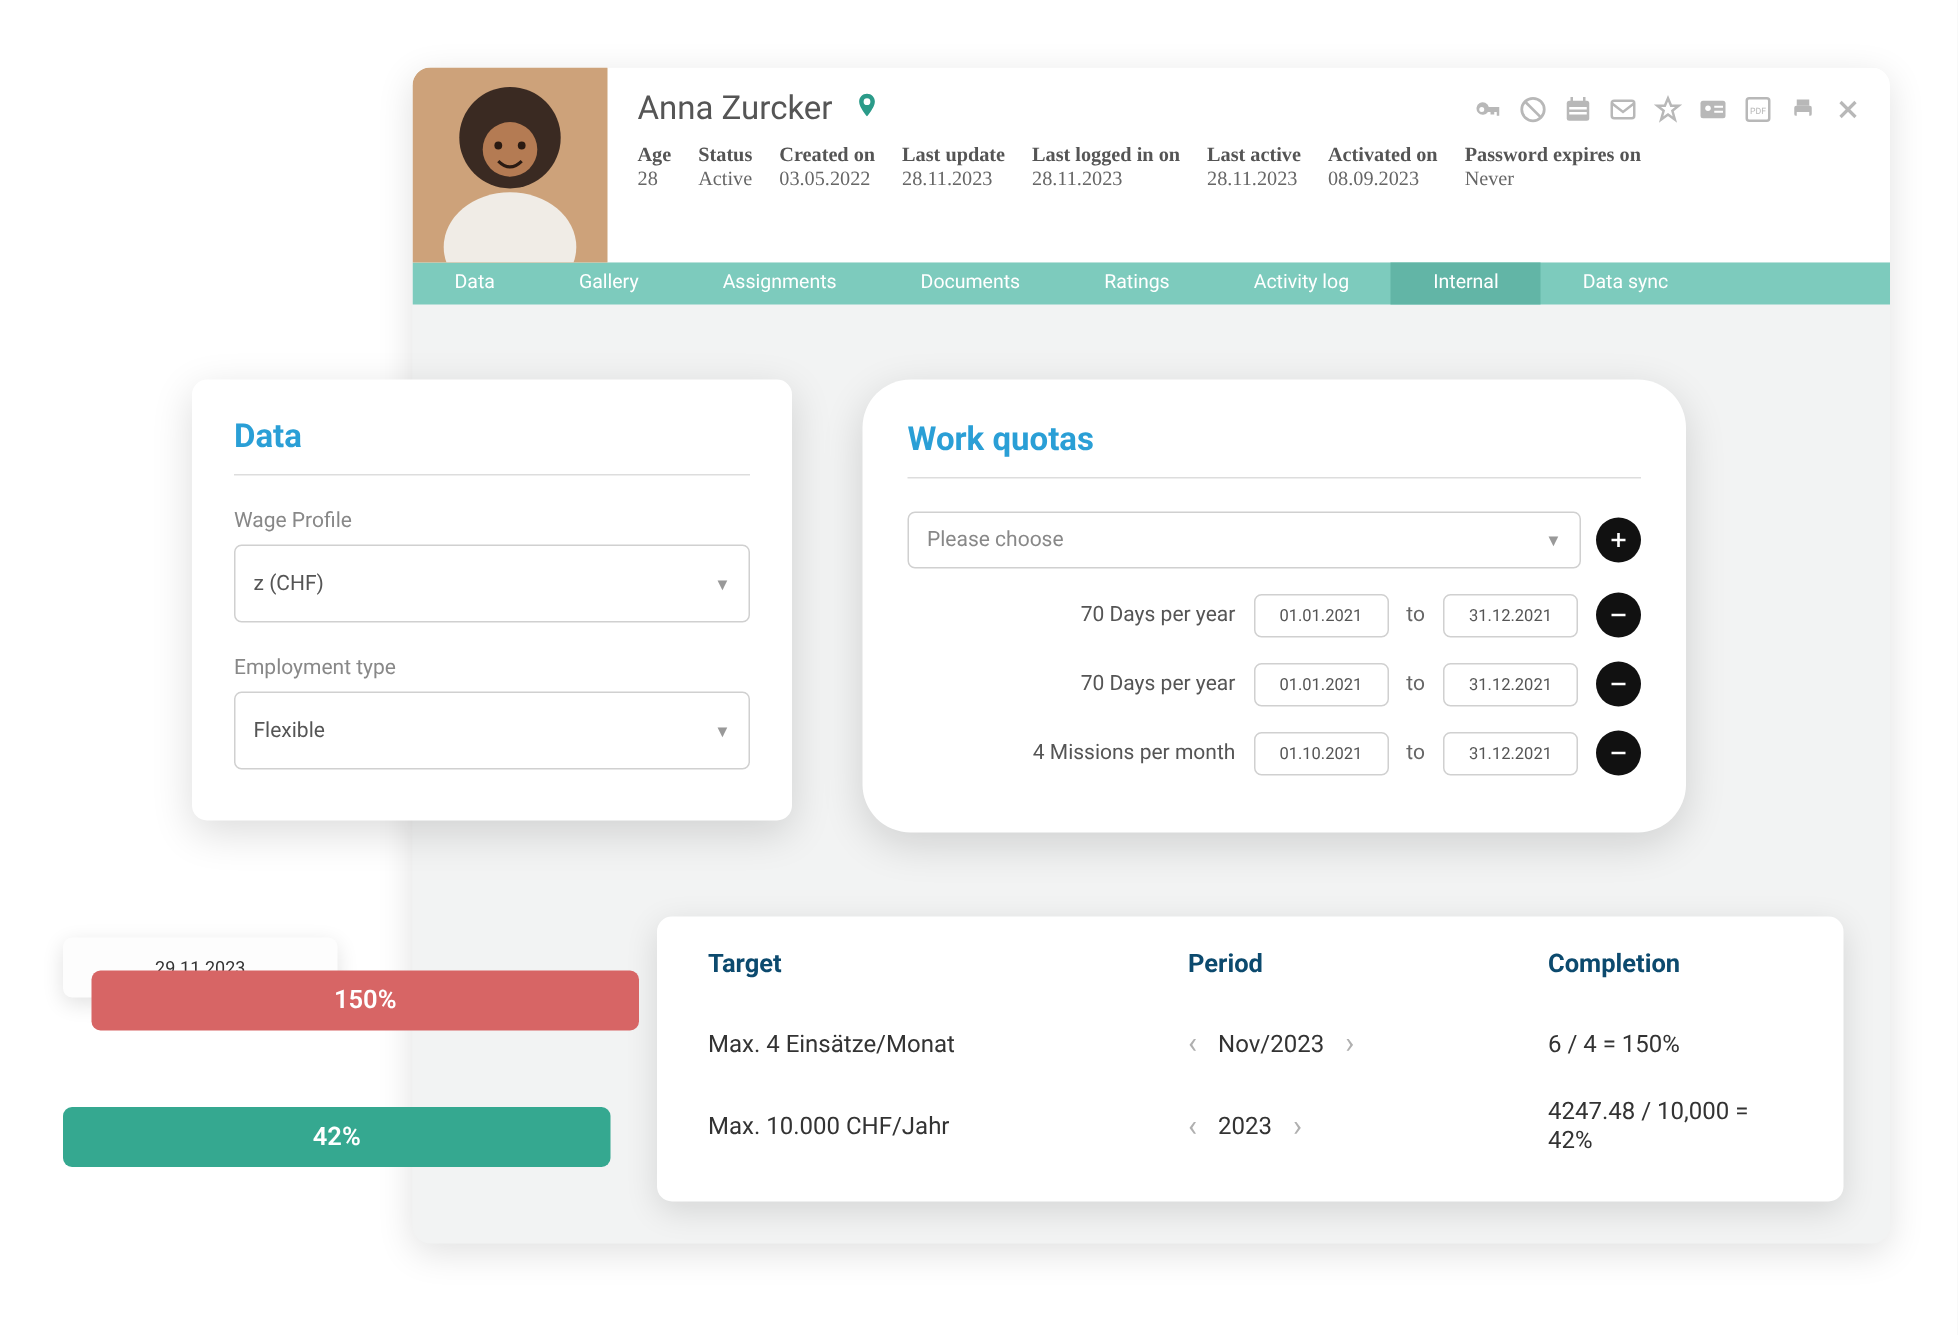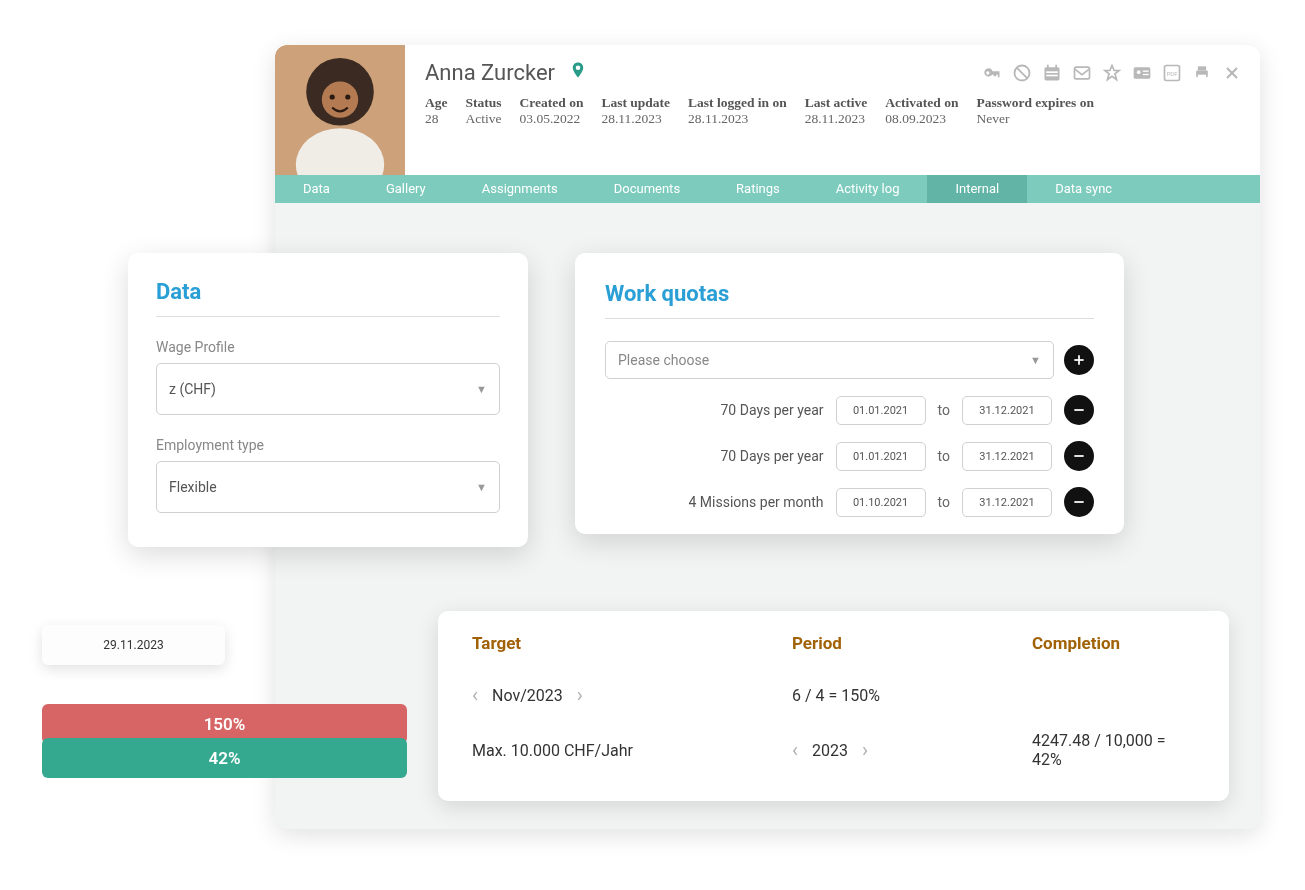--- a/index.html
+++ b/index.html
@@ -109,21 +109,22 @@
     margin-bottom:22px;
     cursor:pointer;
   }
   .select:last-child { margin-bottom:0; }
   .caret { color:#999; font-size:11px; }
 
   
   .quotas-card {
     left:575px; top:253px;
     width:549px;
-    padding:28px 30px 17px;
+    padding:28px 30px 38px;
+    border-radius:32px;
   }
   .qrow {
     display:flex;
     align-items:center;
     gap:10px;
     margin-bottom:12px;
   }
   .qrow .select { flex:1; margin-bottom:0; height:38px; font-size:14px; color:#888; }
   .circle-btn {
     width:30px; height:30px;
@@ -168,21 +169,21 @@
     background:#fff;
     border-radius:10px;
     box-shadow:0 6px 22px rgba(0,0,0,0.12);
     position:absolute;
     padding:22px 34px;
   }
   .thead {
     display:grid;
     grid-template-columns: 320px 240px 1fr;
     font-weight:700;
-    color:#a16207;
+    color:#0c4a6e;
     font-size:17px;
     padding-bottom:18px;
   }
   .trow {
     display:grid;
     grid-template-columns: 320px 240px 1fr;
     font-size:16px;
     color:#333;
     align-items:center;
     padding:12px 0;
@@ -214,21 +215,21 @@
     left:42px;
     width:365px; height:40px;
     border-radius:6px;
     display:flex;
     align-items:center;
     justify-content:center;
     font-size:17px;
     font-weight:600;
     color:#fff;
   }
-  .badge-red { top:704px; background:#d76565; }
+  .badge-red { top:647px; background:#d76565;margin-left:19px; }
   .badge-green { top:738px; background:#35a890; }
 </style>
 </head>
 <body>
 
 <div class="main-panel">
   <div class="header-area">
     <div class="avatar">
       <svg viewBox="0 0 100 100">
         <rect width="100" height="100" fill="#cda27a"></rect>
@@ -403,20 +404,21 @@
   </div>
 </div>
 
 <div class="target-card">
   <div class="thead">
     <div>Target</div>
     <div>Period</div>
     <div>Completion</div>
   </div>
   <div class="trow">
+    <div>Max. 4 Einsätze/Monat</div>
     <div class="period-nav">
       <span class="chev">‹</span>
       <span>Nov/2023</span>
       <span class="chev">›</span>
     </div>
     <div>6 / 4 = 150%</div>
   </div>
   <div class="trow">
     <div>Max. 10.000 CHF/Jahr</div>
     <div class="period-nav">

